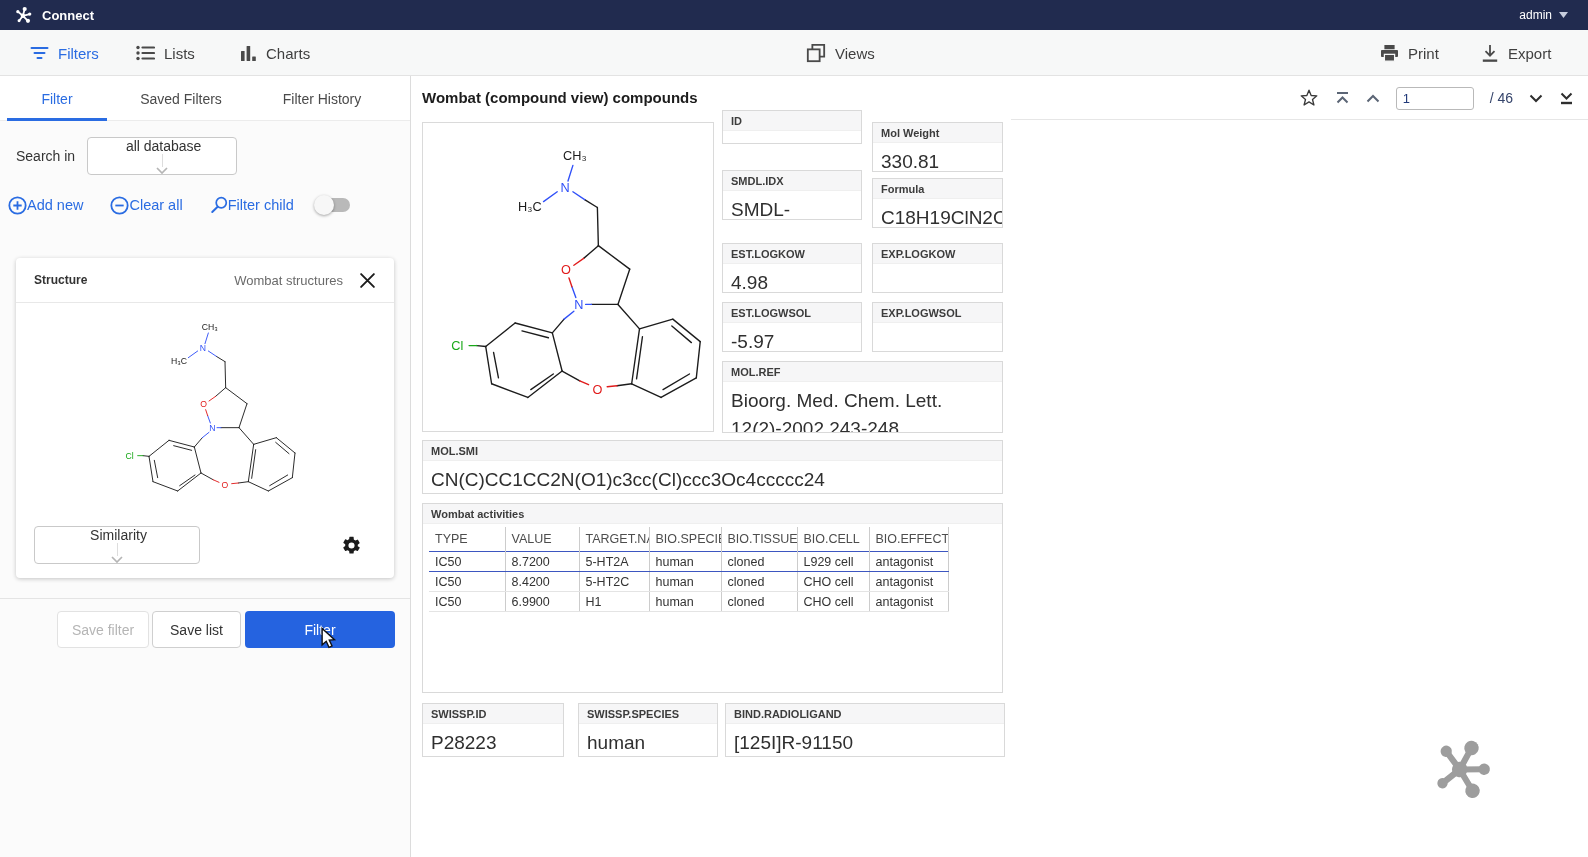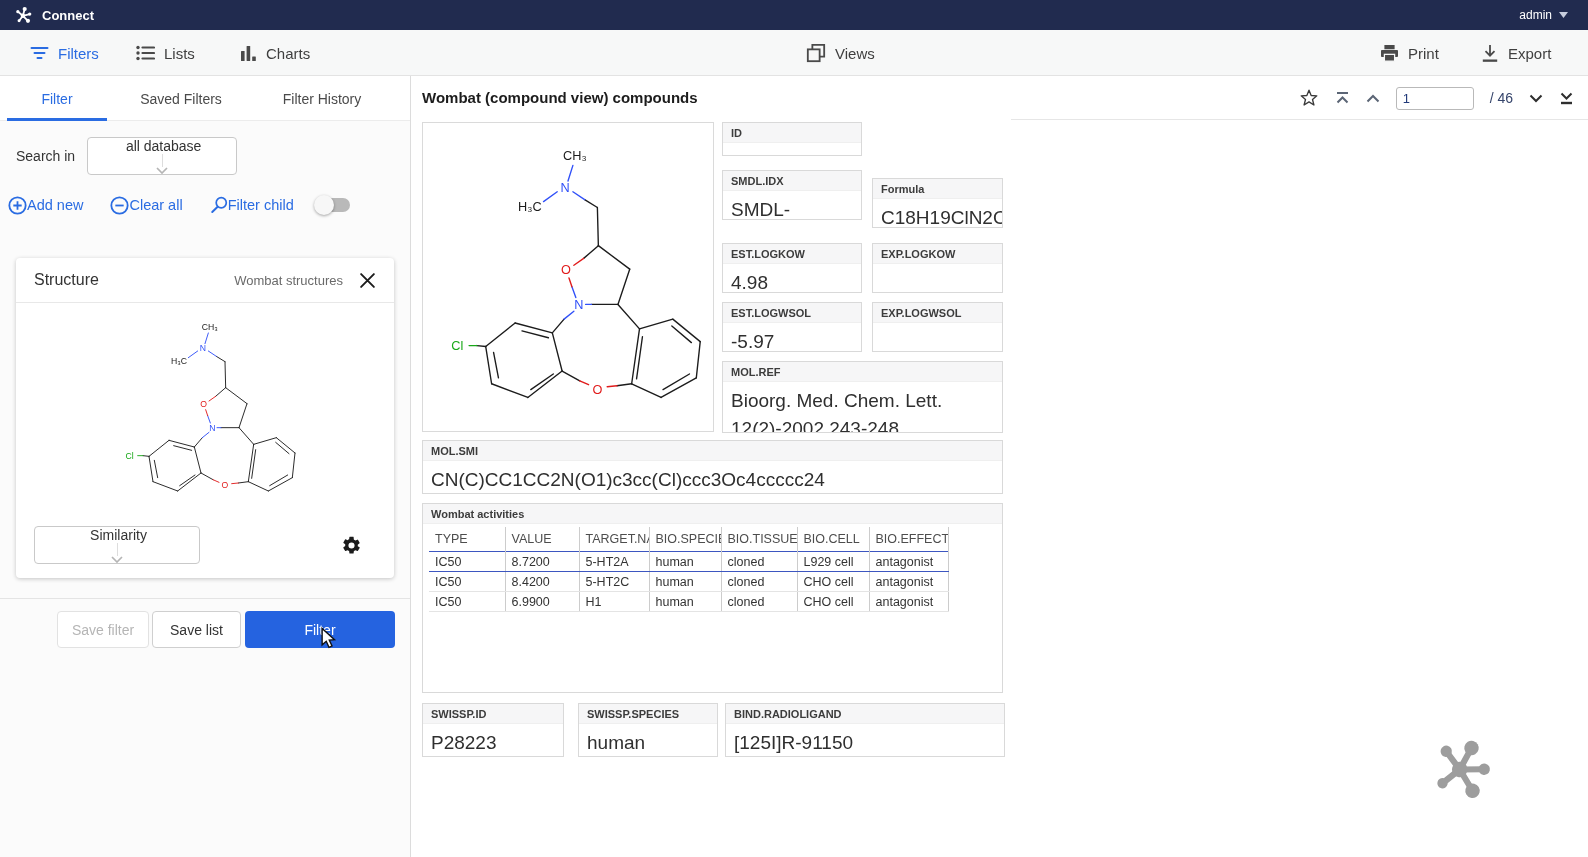--- a/index.html
+++ b/index.html
@@ -32,21 +32,21 @@
   .selectbox .sep { width:1px; height:22px; background:#ddd; }
   .selectbox .chev { width:32px; display:flex; align-items:center; justify-content:center; }
 
   .actions-row { position:absolute; left:8px; top:115px; height:28px; display:flex; align-items:center; }
   .link-act { display:flex; align-items:center; color:#2a6ce2; font-size:14.5px; cursor:pointer; }
   .toggle { position:relative; width:34px; height:14px; background:#b9b9b9; border-radius:7px; margin-left:22px; cursor:pointer; }
   .toggle .knob { position:absolute; left:-2px; top:-3px; width:20px; height:20px; border-radius:50%; background:#f7f7f7; box-shadow:0 1px 3px rgba(0,0,0,.35); }
 
   .card { position:absolute; left:16px; top:182px; width:378px; height:320px; background:#fff; border-radius:4px; box-shadow:0 1px 4px rgba(0,0,0,.22); }
   .card-head { height:45px; display:flex; align-items:center; padding:0 18px; border-bottom:1px solid #e8e8e8; }
-  .card-title { font-size:16px; color:#333; font-weight:400; }
+  .card-title { font-size:12px; color:#333; font-weight:700; }
   .card-sub { margin-left:auto; margin-right:16px; font-size:13px; color:#6a6a6a; }
   .card-mol { height:212px; display:flex; align-items:center; justify-content:center; }
   .card-foot { height:60px; display:flex; align-items:center; padding:0 18px; }
   .gear { margin-left:auto; margin-right:14px; cursor:pointer; }
 
   .side-divider { position:absolute; left:0; top:522px; width:100%; border-top:1px solid #e4e4e4; }
   .btn-row { position:absolute; left:0; top:535px; width:100%; height:38px; }
   .btn { position:absolute; top:0; height:37px; border-radius:4px; font-size:14px; display:flex; align-items:center; justify-content:center; cursor:pointer; font-family:inherit; }
   .btn-disabled { left:57px; width:92px; background:#fff; border:1px solid #e2e2e2; color:#b5b5b5; }
   .btn-outline { left:152px; width:89px; background:#fff; border:1px solid #cfcfcf; color:#333; }
@@ -374,23 +374,27 @@
       </span>
     </div>
     <div class="header-line"></div>
 
     <div class="molbox">
       <svg width="286" height="296" viewBox="0 0 292 300">
           <use href="#molecule"></use>
         </svg>
     </div>
 
-    <div class="fbox" style="left:311px;top:46px;width:140px;height:34px">
+    <div class="fbox" style="left:311px;top:34px;width:140px;height:34px">
       <div class="fbox-h">ID</div>
       <div class="fbox-v">470</div>
+    </div>
+    <div class="fbox" style="left:461px;top:46px;width:131px;height:50px">
+      <div class="fbox-h">Mol Weight</div>
+      <div class="fbox-v">330.81</div>
     </div>
     <div class="fbox" style="left:311px;top:94px;width:140px;height:50px">
       <div class="fbox-h">SMDL.IDX</div>
       <div class="fbox-v">SMDL-00000470</div>
     </div>
     <div class="fbox" style="left:461px;top:102px;width:131px;height:50px">
       <div class="fbox-h">Formula</div>
       <div class="fbox-v">C18H19ClN2O2</div>
     </div>
     <div class="fbox" style="left:311px;top:167px;width:140px;height:50px">

